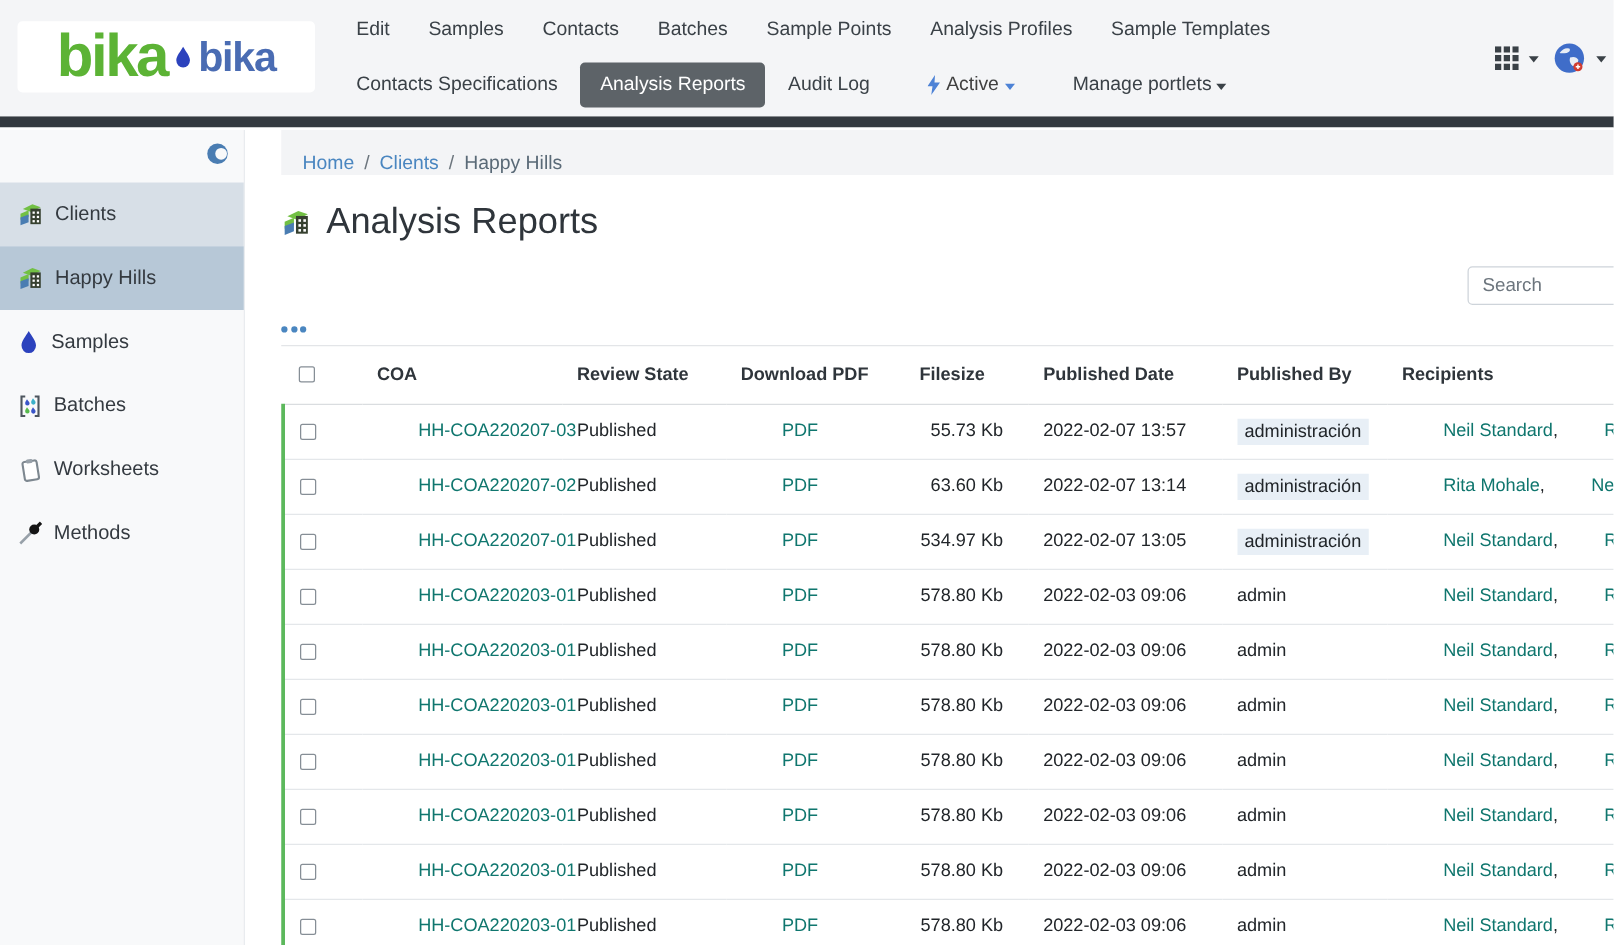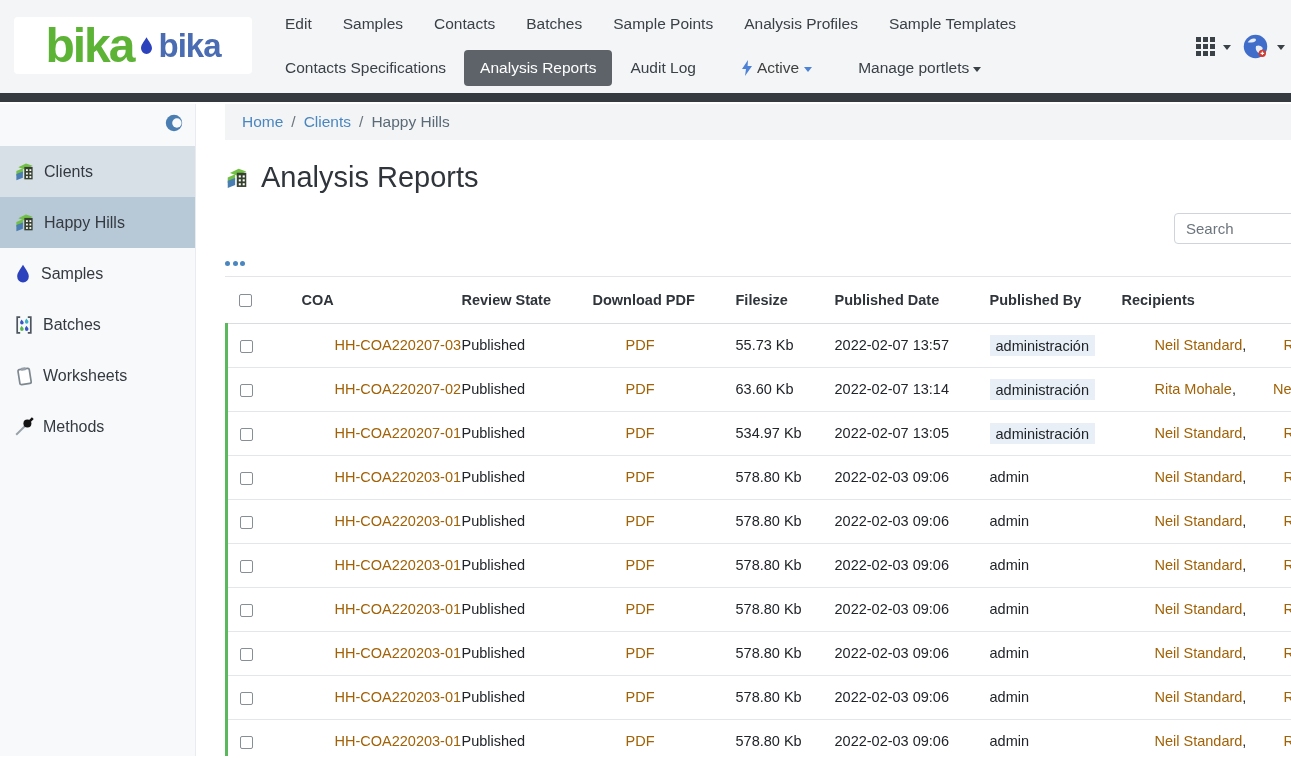--- a/index.html
+++ b/index.html
@@ -35,21 +35,21 @@
   .sidebar { width:196px; min-width:196px; background:#f8f9fa; border-right:1px solid #e9ecef; }
   .sb-toggle-row { height:38px; display:flex; align-items:center; justify-content:flex-end; padding-right:12px; }
   .sb-items { margin-top:4px; }
   .sb-item { height:51px; display:flex; align-items:center; gap:9px; padding-left:14px; font-size:16px; color:#343a40; cursor:pointer; }
   .sb-item.hl1 { background:#d7dfe7; }
   .sb-item.hl2 { background:#b7c8d7; }
   .sb-item svg { flex:0 0 auto; }
 
   
   .main { flex:1; padding-left:29px; overflow:hidden; }
-  .breadcrumb { height:36px; background:#f3f4f6; display:flex; align-items:center; padding-left:17px; font-size:15.5px; gap:8px; }
+  .breadcrumb { height:36px; background:#f3f4f6; display:flex; align-items:flex-end; padding-left:17px; font-size:15.5px; gap:8px; }
   .breadcrumb a { color:#4a86c0; text-decoration:none; cursor:pointer; }
   .breadcrumb .sep { color:#6c757d; }
   .breadcrumb .current { color:#5a6a77; }
 
   .page-title { margin-top:21px; display:flex; align-items:center; gap:12px; font-size:29px; color:#2f353b; }
 
   .search-row { display:flex; justify-content:flex-end; margin-top:19px; }
   .search-input { width:162px; height:31px; border:1px solid #ced4da; border-radius:4px; padding:0 11px; font-size:15px;
                   color:#495057; outline:none; margin-right:-45px; background:#fff;
                   font-family:"Liberation Sans","DejaVu Sans",sans-serif; }
@@ -59,22 +59,22 @@
   .ctx-menu i { width:5px; height:5px; border-radius:50%; background:#4a86c0; }
   .list-divider { margin-top:7px; border:none; border-top:1px solid #e3e5e8; }
 
   
   table.listing { width:100%; border-collapse:collapse; table-layout:fixed; font-size:14.5px; }
   .listing th { text-align:left; font-weight:bold; color:#2f353b; height:46px; padding-left:12px;
                 border-bottom:1px solid #dadde0; cursor:pointer; }
   .listing td { height:44px; padding-left:12px; border-top:1px solid #e4e7ea; color:#212529; white-space:nowrap; }
   .listing tbody tr td:first-child { border-left:3px solid #5cb85c; }
   .listing tbody tr:first-child td { border-top:none; }
-  .listing a { color:#a16207; text-decoration:none; cursor:pointer;padding-left:33px; }
-  td.c-size { padding-right:20px; }
+  .listing a { color:#0f766e; text-decoration:none; cursor:pointer;padding-left:33px; }
+  td.c-size { text-align:right; padding-right:20px; }
   td.c-recip { overflow:hidden; }
   .by.hl { background:#e8eff6; padding:2.5px 6px; }
   input[type="checkbox"] { appearance:none; -webkit-appearance:none; width:13px; height:13px; border:1px solid #868e96;
                            border-radius:2px; background:#fff; cursor:pointer; vertical-align:middle; }
 </style>
 </head>
 <body>
 
 <svg width="0" height="0" style="position:absolute">
   <defs>

